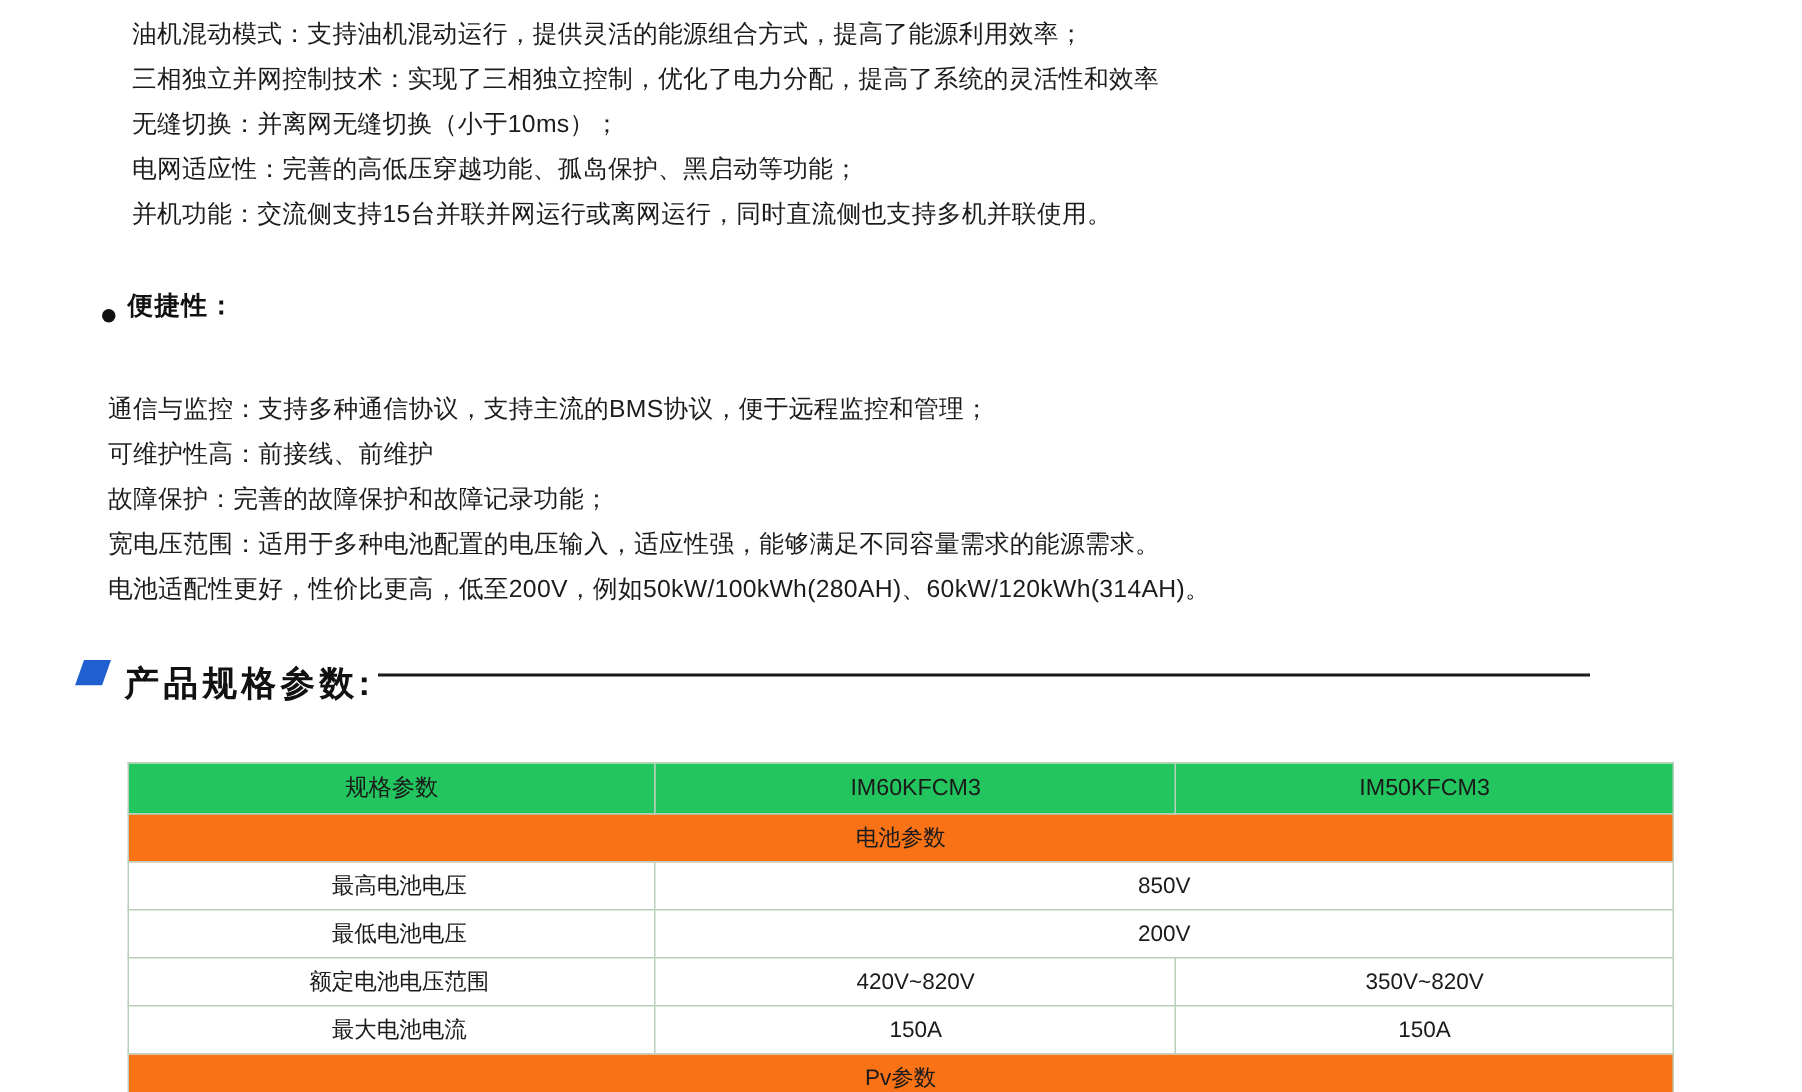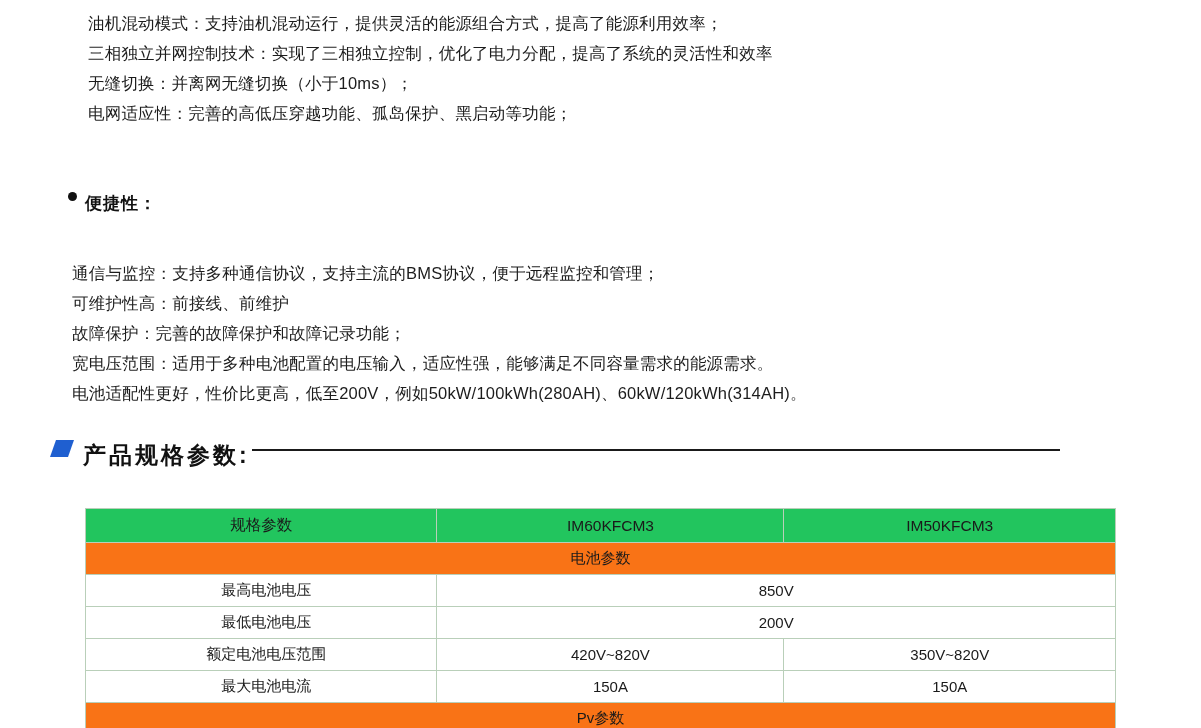--- a/index.html
+++ b/index.html
@@ -33,21 +33,21 @@
     color: #1c1c1c;
     white-space: nowrap;
     letter-spacing: 0.2px;
   }
 
   .bullet-head {
     position: absolute;
     left: 68px;
     top: 192px;
     display: flex;
-    align-items: flex-start;
+    align-items: flex-end;
     gap: 8px;
   }
   .bullet-dot {
     width: 9px;
     height: 9px;
     border-radius: 50%;
     background: #111111;
     display: inline-block;
   }
   .bullet-text {
@@ -137,20 +137,21 @@
 </head>
 <body>
 
 <div class="page">
 
   <div class="feature-block">
     <div class="feature-line">油机混动模式：支持油机混动运行，提供灵活的能源组合方式，提高了能源利用效率；</div>
     <div class="feature-line">三相独立并网控制技术：实现了三相独立控制，优化了电力分配，提高了系统的灵活性和效率</div>
     <div class="feature-line">无缝切换：并离网无缝切换（小于10ms）；</div>
     <div class="feature-line">电网适应性：完善的高低压穿越功能、孤岛保护、黑启动等功能；</div>
+    <div class="feature-line">并机功能：交流侧支持15台并联并网运行或离网运行，同时直流侧也支持多机并联使用。</div>
   </div>
 
   <div class="bullet-head">
     <span class="bullet-dot"></span>
     <span class="bullet-text">便捷性：</span>
   </div>
 
   <div class="feature-block2">
     <div class="feature-line">通信与监控：支持多种通信协议，支持主流的BMS协议，便于远程监控和管理；</div>
     <div class="feature-line">可维护性高：前接线、前维护</div>

